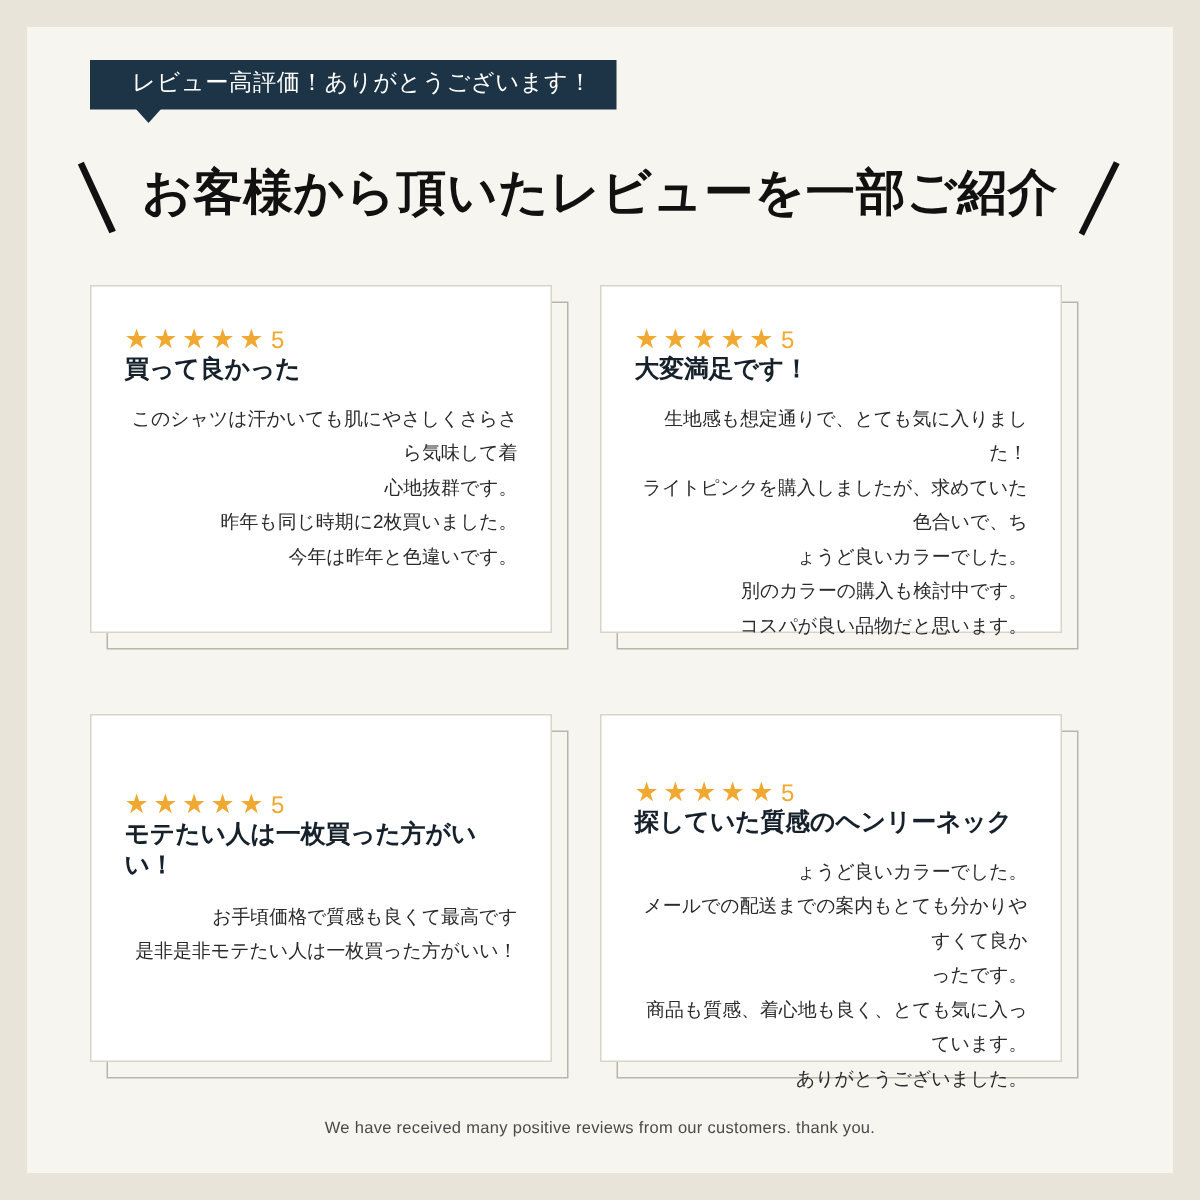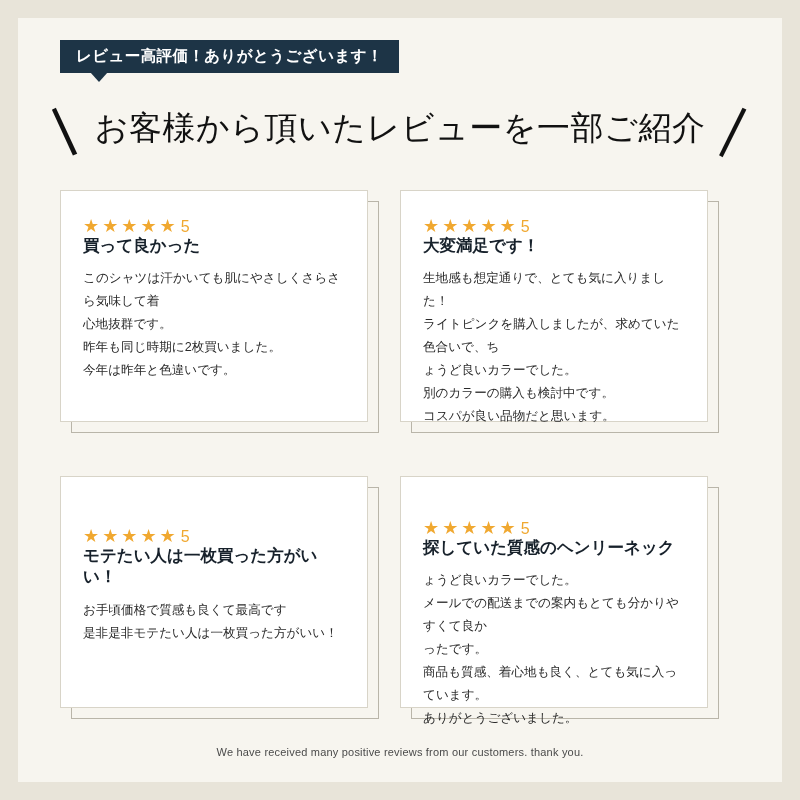--- a/index.html
+++ b/index.html
@@ -30,23 +30,23 @@
   
   .badge-wrap {
     position: relative;
     height: 44px;
   }
   .badge {
     display: inline-block;
     background: #1d3446;
     color: #ffffff;
     font-size: 15.5px;
-    font-weight: bold;
+    font-weight: normal;
     letter-spacing: 0.4px;
-    padding: 8px 16px 9px 16px;
+    padding: 8px 16px 9px 28px;
     line-height: 1;
     position: relative;
   }
   .badge::after {
     content: "";
     position: absolute;
     left: 30px;
     bottom: -9px;
     width: 0;
     height: 0;
@@ -72,21 +72,21 @@
   .slash.left {
     transform: rotate(16deg);
     margin-right: 6px;
   }
   .slash.right {
     transform: rotate(-16deg);
     margin-left: 6px;
   }
   .headline-text {
     font-size: 33px;
-    font-weight: normal;
+    font-weight: bold;
     color: #111111;
     letter-spacing: 0.5px;
     white-space: nowrap;
   }
   
   .grid {
     margin-top: 34px;
     display: grid;
     grid-template-columns: 340px 340px;
     grid-template-rows: 252px 252px;
@@ -139,20 +139,21 @@
     font-size: 16.5px;
     font-weight: bold;
     color: #17212b;
     line-height: 1.3;
   }
   .card-body {
     margin-top: 11px;
     font-size: 12.6px;
     color: #2a2a2a;
     line-height: 1.82;
+    text-align: right;
   }
   .card-body p {
     margin: 0;
   }
   
   .footer {
     position: absolute;
     left: 0;
     right: 0;
     bottom: 24px;

